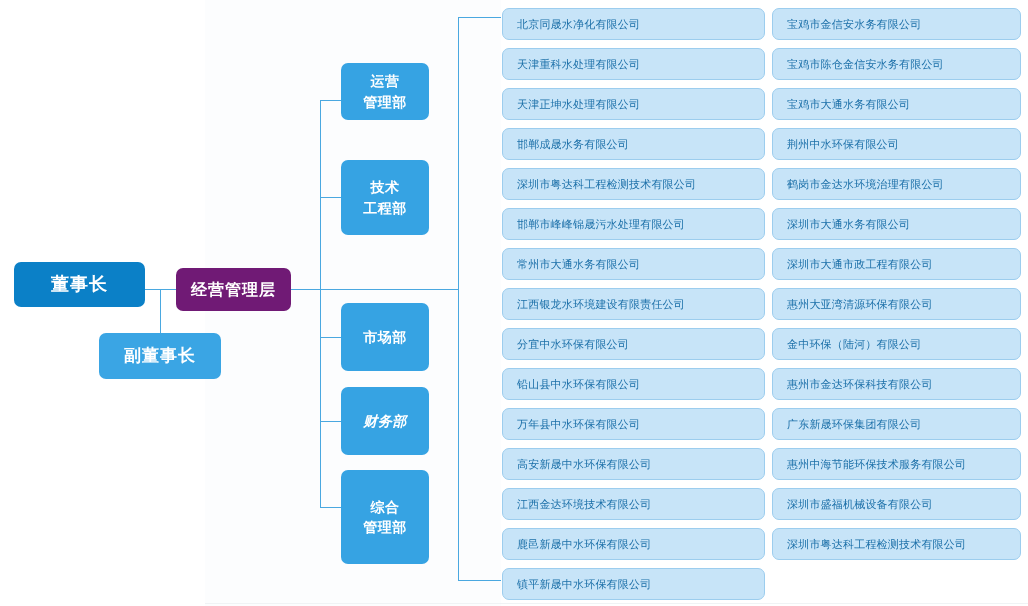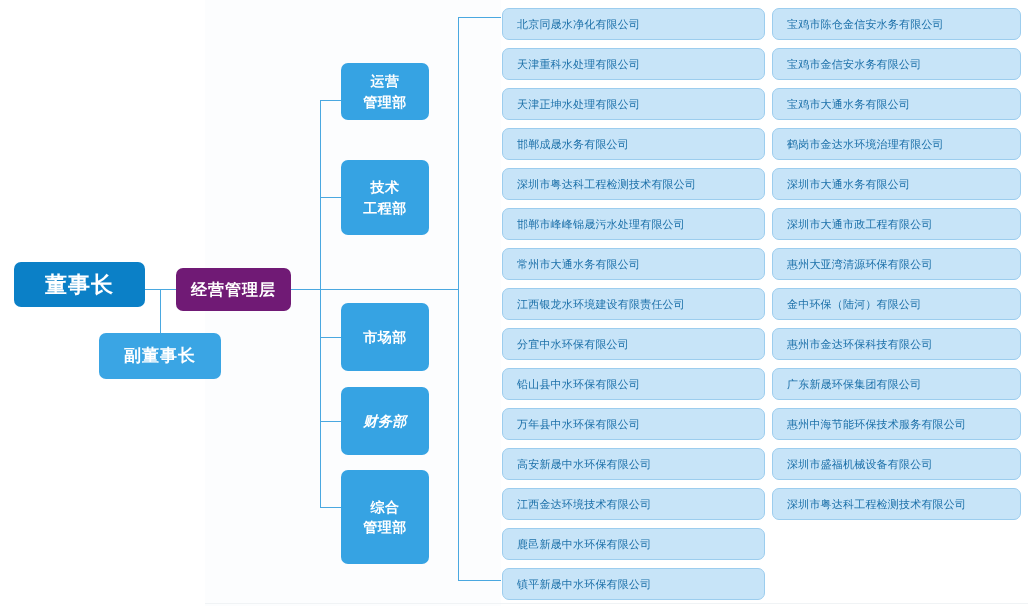--- a/index.html
+++ b/index.html
@@ -59,21 +59,21 @@
     font-size: 17px;
     font-weight: bold;
     letter-spacing: 1px;
     line-height: 1.25;
     box-sizing: border-box;
   }
   #box-chairman {
     left: 14px;  top: 262px;
     width: 131px; height: 45px;
     background: #0b80c7;
-    font-size: 22px;
+    font-size: 18px;
   }
   #box-vice-chairman {
     left: 99px; top: 333px;
     width: 122px; height: 46px;
     background: #3aa5e4;
     font-size: 17px;
   }
   #box-management {
     left: 176px; top: 268px;
     width: 115px; height: 43px;
@@ -233,29 +233,32 @@
       <div class="company-box">
         <span>鹿邑新晟中水环保有限公司</span>
       </div>
       <div class="company-box">
         <span>镇平新晟中水环保有限公司</span>
       </div>
     </div>
 
   <div class="company-col" id="company-col-right">
       <div class="company-box">
+        <span>宝鸡市金信安水务有限公司</span>
+      </div>
+      <div class="company-box">
         <span>宝鸡市陈仓金信安水务有限公司</span>
       </div>
       <div class="company-box">
-        <span>宝鸡市金信安水务有限公司</span>
-      </div>
-      <div class="company-box">
         <span>宝鸡市大通水务有限公司</span>
       </div>
       <div class="company-box">
+        <span>荆州中水环保有限公司</span>
+      </div>
+      <div class="company-box">
         <span>鹤岗市金达水环境治理有限公司</span>
       </div>
       <div class="company-box">
         <span>深圳市大通水务有限公司</span>
       </div>
       <div class="company-box">
         <span>深圳市大通市政工程有限公司</span>
       </div>
       <div class="company-box">
         <span>惠州大亚湾清源环保有限公司</span>

